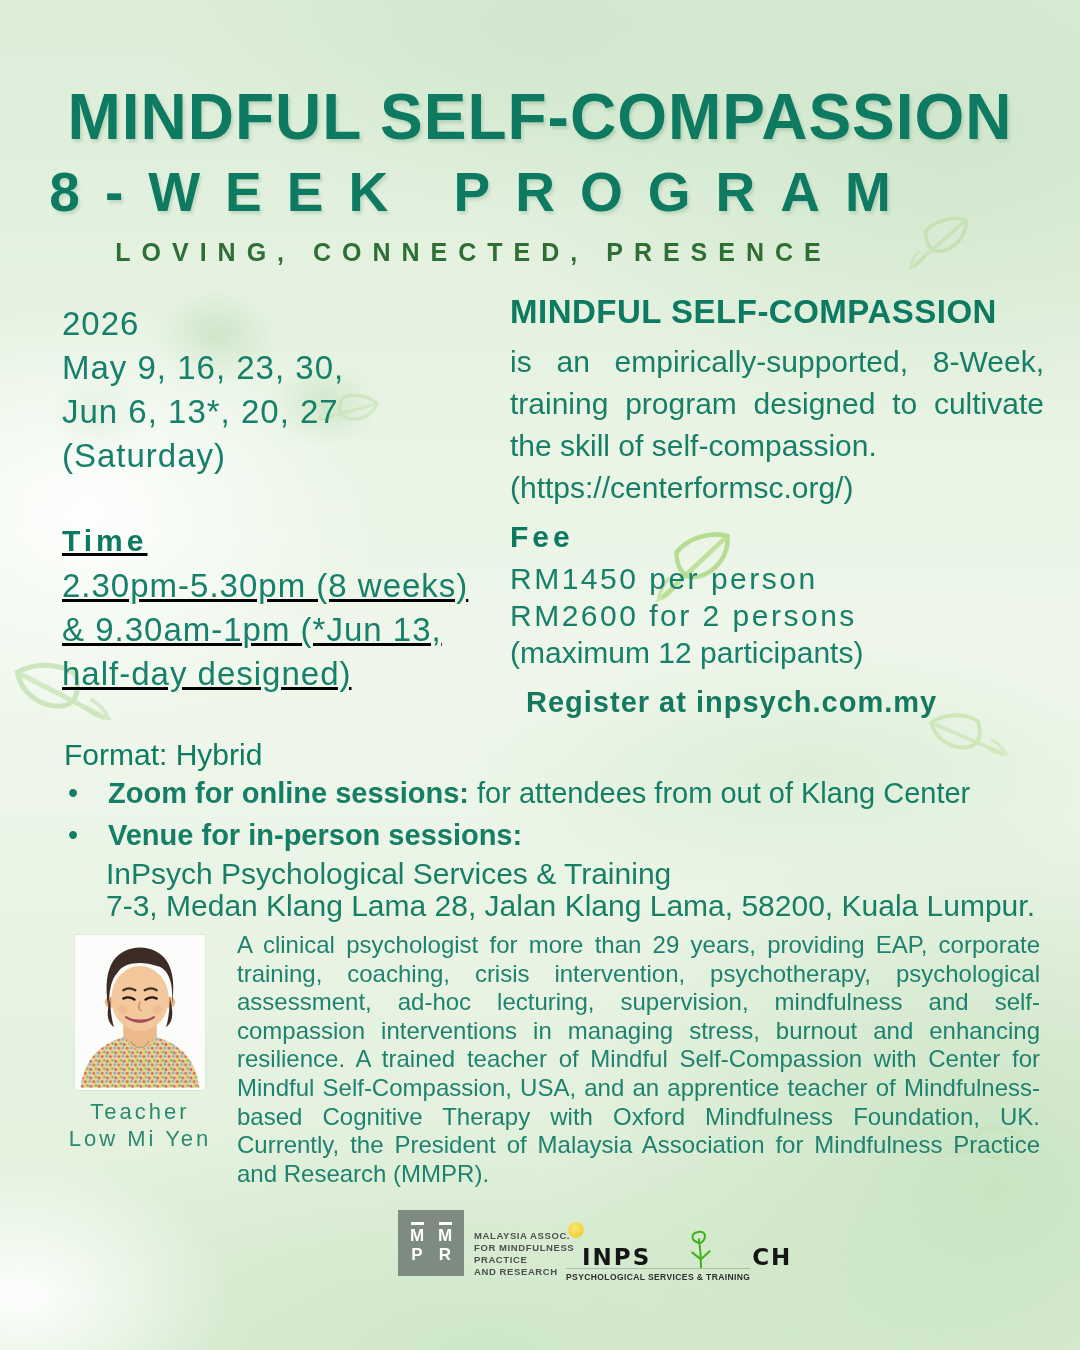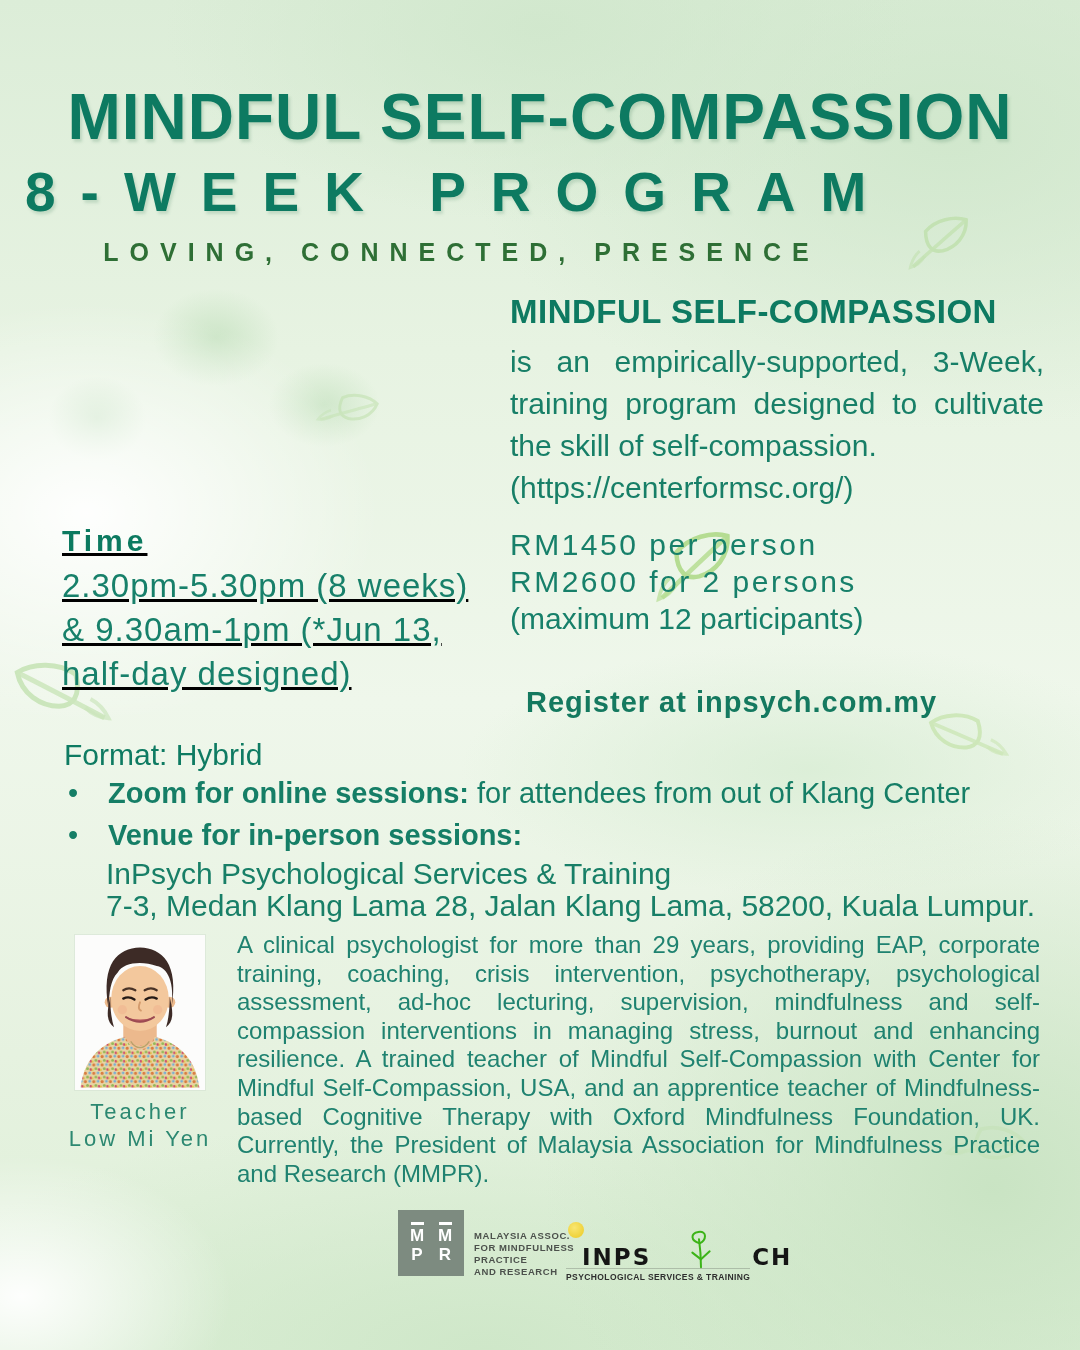--- a/index.html
+++ b/index.html
@@ -14,24 +14,24 @@
       radial-gradient(70px 60px at 9% 31%, rgba(198,226,193,.9), rgba(198,226,193,0) 70%),
       radial-gradient(80px 60px at 30% 30%, rgba(201,228,196,.8), rgba(201,228,196,0) 70%),
       radial-gradient(600px 500px at 92% 88%, rgba(200,227,194,.95), rgba(200,227,194,0) 75%),
       radial-gradient(800px 320px at 45% 100%, rgba(205,230,199,.9), rgba(205,230,199,0) 75%),
       radial-gradient(500px 180px at 75% 57%, rgba(214,236,210,.75), rgba(214,236,210,0) 70%),
       linear-gradient(180deg,#dcedd8 0%,#e7f3e2 26%,#eff7eb 52%,#e6f2e0 78%,#def0d8 100%);}
   .abs{position:absolute;}
   
   .title1{left:0;top:80px;width:1080px;text-align:center;font-size:64px;font-weight:bold;
     letter-spacing:1px;color:#0d7a61;text-shadow:2px 3px 3px rgba(120,165,135,.35);}
-  .title2{left:0;top:160px;width:940px;font-size:55px;font-weight:bold;
+  .title2{left:0;top:160px;width:940px;text-align:center;font-size:55px;font-weight:bold;
     letter-spacing:25px;padding-left:25px;box-sizing:border-box;color:#0d7a61;
     text-shadow:2px 3px 3px rgba(120,165,135,.3);}
-  .tagline{left:0;top:238px;width:912px;text-align:center;font-size:25px;font-weight:bold;
+  .tagline{left:12px;top:238px;width:912px;text-align:center;font-size:25px;font-weight:bold;
     letter-spacing:11px;padding-left:11px;box-sizing:border-box;color:#2e6f35;}
   
   .sec-label{font-size:30px;font-weight:bold;letter-spacing:4px;color:#0c7a60;}
   .date-block{left:62px;top:296px;width:440px;}
   .time-block{left:62px;top:524px;width:460px;text-decoration:underline;}
   .plain-lines{margin-top:6px;font-size:33px;line-height:44px;letter-spacing:1px;color:#17806a;}
   .about-block{left:510px;top:293px;width:534px;}
   .about-head{font-size:33px;font-weight:bold;letter-spacing:.5px;color:#0d7a61;}
   .about-body{margin-top:10px;font-size:30px;line-height:42px;text-align:justify;color:#177f67;}
   .about-link{font-size:30px;line-height:42px;color:#177f67;}
@@ -109,38 +109,45 @@
       </svg></div>
   <div class="leaf abs" style="left:948px;top:1120px;width:76px;height:56px;transform:rotate(24deg);opacity:.35;"><svg>
         <use href="#leafShape"></use>
       </svg></div>
 
   <div class="abs title1">MINDFUL SELF-COMPASSION</div>
   <div class="abs title2">8-WEEK PROGRAM</div>
   <div class="abs tagline">LOVING, CONNECTED, PRESENCE</div>
 
   <div class="abs date-block">
+    <div class="plain-lines">
+      <div>2026</div>
+      <div>May 9, 16, 23, 30,</div>
+      <div>Jun 6, 13*, 20, 27</div>
+      <div>(Saturday)</div>
+    </div>
   </div>
 
   <div class="abs about-block">
     <div class="about-head">MINDFUL SELF-COMPASSION</div>
-    <div class="about-body">is an empirically-supported, 3-Week, training program designed to cultivate the skill of self-compassion.</div>
+    <div class="about-body">is an empirically-supported, 8-Week, training program designed to cultivate the skill of self-compassion.</div>
     <div class="about-link">(https://centerformsc.org/)</div>
   </div>
 
   <div class="abs time-block">
     <div class="sec-label">Time</div>
     <div class="plain-lines">
       <div>2.30pm-5.30pm (8 weeks)</div>
       <div>&amp; 9.30am-1pm (*Jun 13,</div>
       <div>half-day designed)</div>
     </div>
   </div>
 
   <div class="abs fee-block">
+    <div class="sec-label">Fee</div>
     <div class="fee-lines">
       <div class="fee-sp">RM1450 per person</div>
       <div class="fee-sp">RM2600 for 2 persons</div>
       <div>(maximum 12 participants)</div>
     </div>
   </div>
 
   <div class="abs register">Register at inpsych.com.my</div>
 
   <div class="abs format-block">

